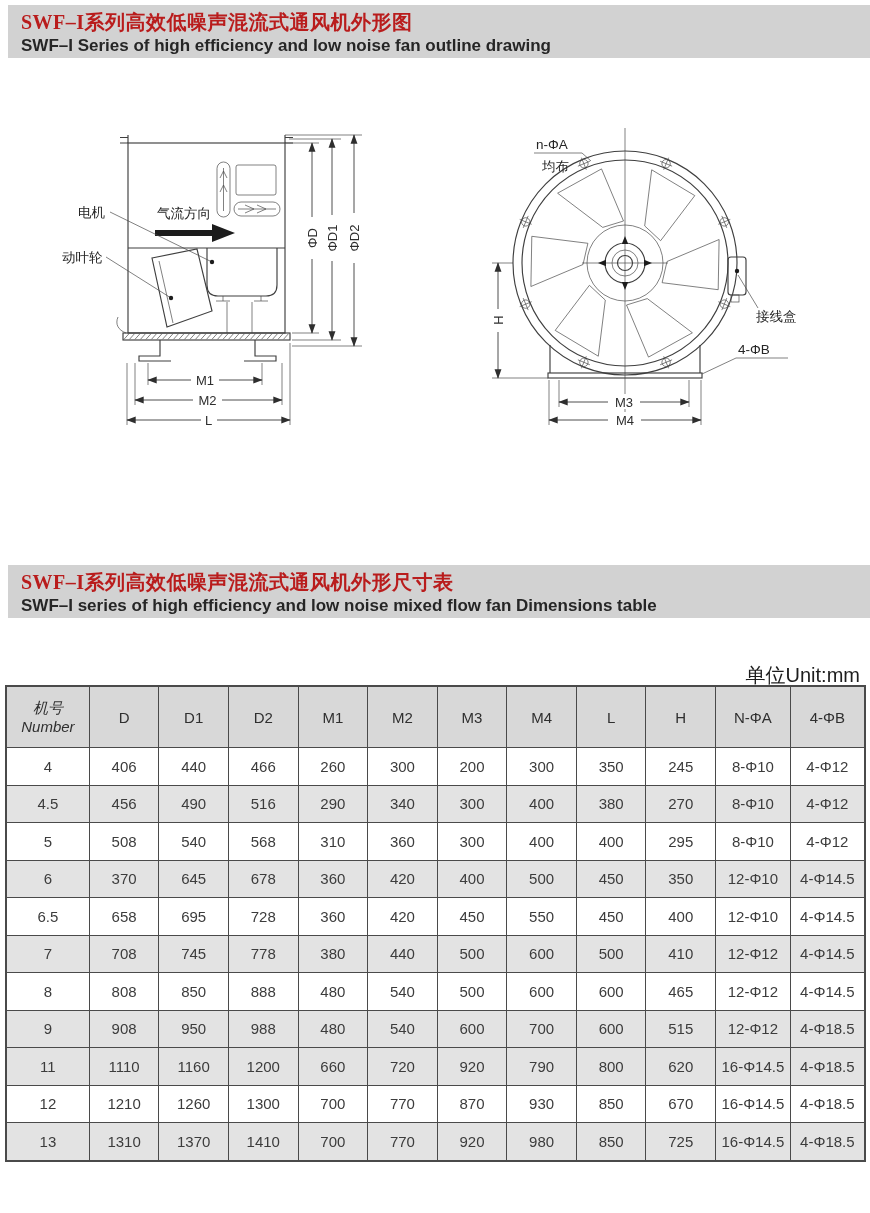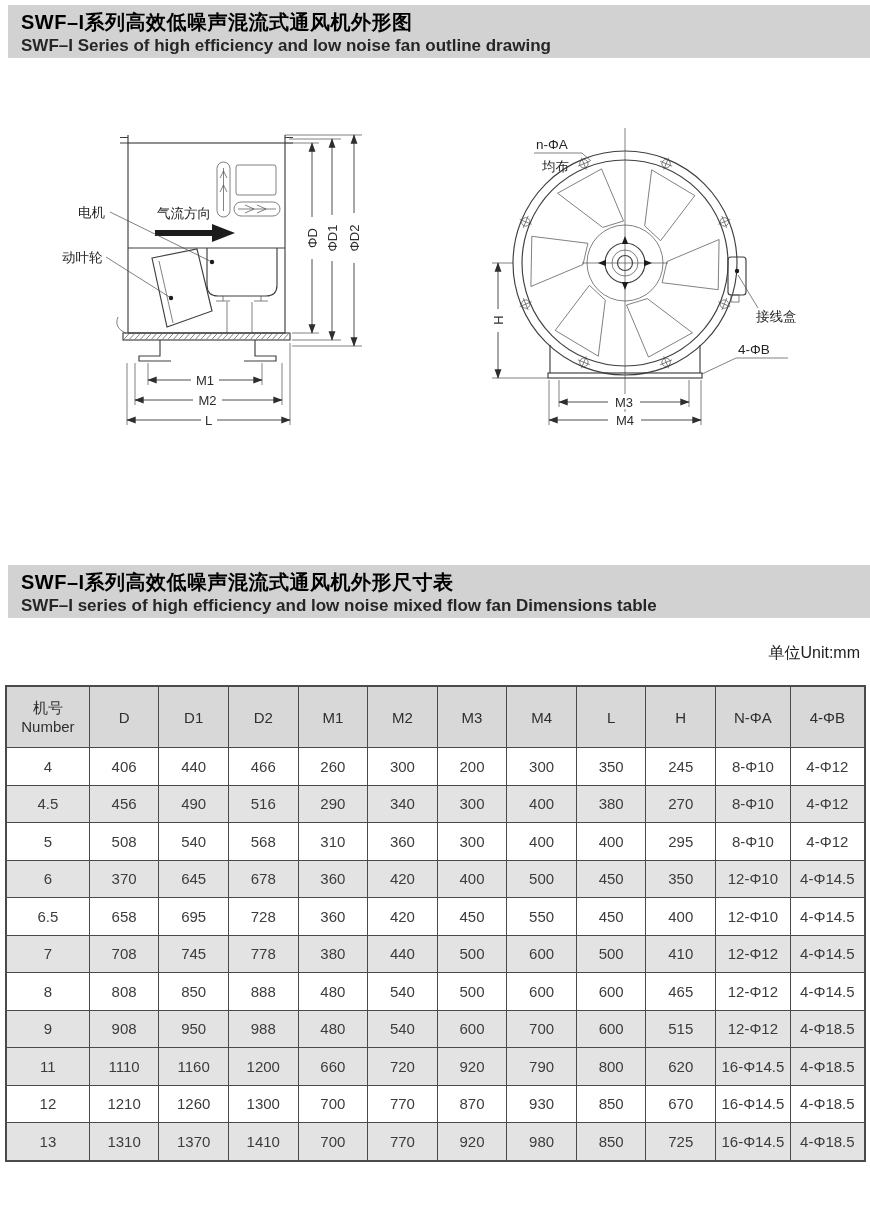--- a/index.html
+++ b/index.html
@@ -2,46 +2,46 @@
 <html><head>
 <meta charset="utf-8">
 <style>
   html,body{margin:0;padding:0;background:#fff;}
   .page{position:relative;width:870px;height:1213px;background:#ffffff;overflow:hidden;
         font-family:"Liberation Sans", sans-serif;color:#2b2b2b;}
 
   
   .bar{position:absolute;left:8px;right:0;height:53px;background:#d2d2d2;
        box-sizing:border-box;padding:5px 0 0 13px;}
-  .bar .zh{font-size:20px;font-weight:700;color:#000000;line-height:1.2;letter-spacing:0.5px;}
+  .bar .zh{font-size:20px;font-weight:700;color:#b91c1c;line-height:1.2;letter-spacing:0.5px;font-family:Liberation Serif, serif;}
   .bar .en{font-size:17px;font-weight:600;color:#262626;line-height:1.2;margin-top:2px;}
   #bar-outline{top:5px;}
   #bar-table{top:565px;}
 
-  .unit-note{position:absolute;top:643px;right:10px;font-size:16px;color:#1d1d1d;}
+  .unit-note{position:absolute;top:662px;right:10px;font-size:20px;color:#1d1d1d;}
 
   
   .drawing{position:absolute;}
   #side-view{left:60px;top:115px;}
   #front-view{left:470px;top:118px;}
   .ln{stroke:#3f3f3f;stroke-width:1.15;fill:none;}
   .thin{stroke:#4a4a4a;stroke-width:0.7;fill:none;}
   .dim{stroke:#3a3a3a;stroke-width:0.9;fill:none;}
   .dk{fill:#1c1c1c;stroke:none;}
   .wbg{fill:#ffffff;stroke:none;}
   text.lbl{font-size:13.5px;fill:#262626;stroke:none;font-family:"Liberation Sans",sans-serif;}
   text.dlbl{font-size:13px;fill:#2e2e2e;stroke:none;font-family:"Liberation Sans",sans-serif;}
 
   
   table.dims{position:absolute;left:5px;top:685px;width:861px;border-collapse:collapse;
              table-layout:fixed;border:2px solid #4a4a4a;}
   table.dims th,table.dims td{border:1px solid #4a4a4a;text-align:center;vertical-align:middle;
              font-size:15px;color:#3c3c3c;font-weight:400;padding:0;overflow:hidden;}
   table.dims thead th{background:#d8d8d8;height:60px;color:#2f2f2f;}
-  table.dims thead th .h2{line-height:19px;}
+  table.dims thead th .h2{line-height:19px;font-style:italic;}
   table.dims tbody td{height:36.5px;background:#ffffff;}
   table.dims tbody tr.alt td{background:#e3e3e3;}
 </style>
 </head>
 <body>
 
 <div class="page">
 
   <div class="bar" id="bar-outline">
     <div class="zh">SWF–I系列高效低噪声混流式通风机外形图</div>

